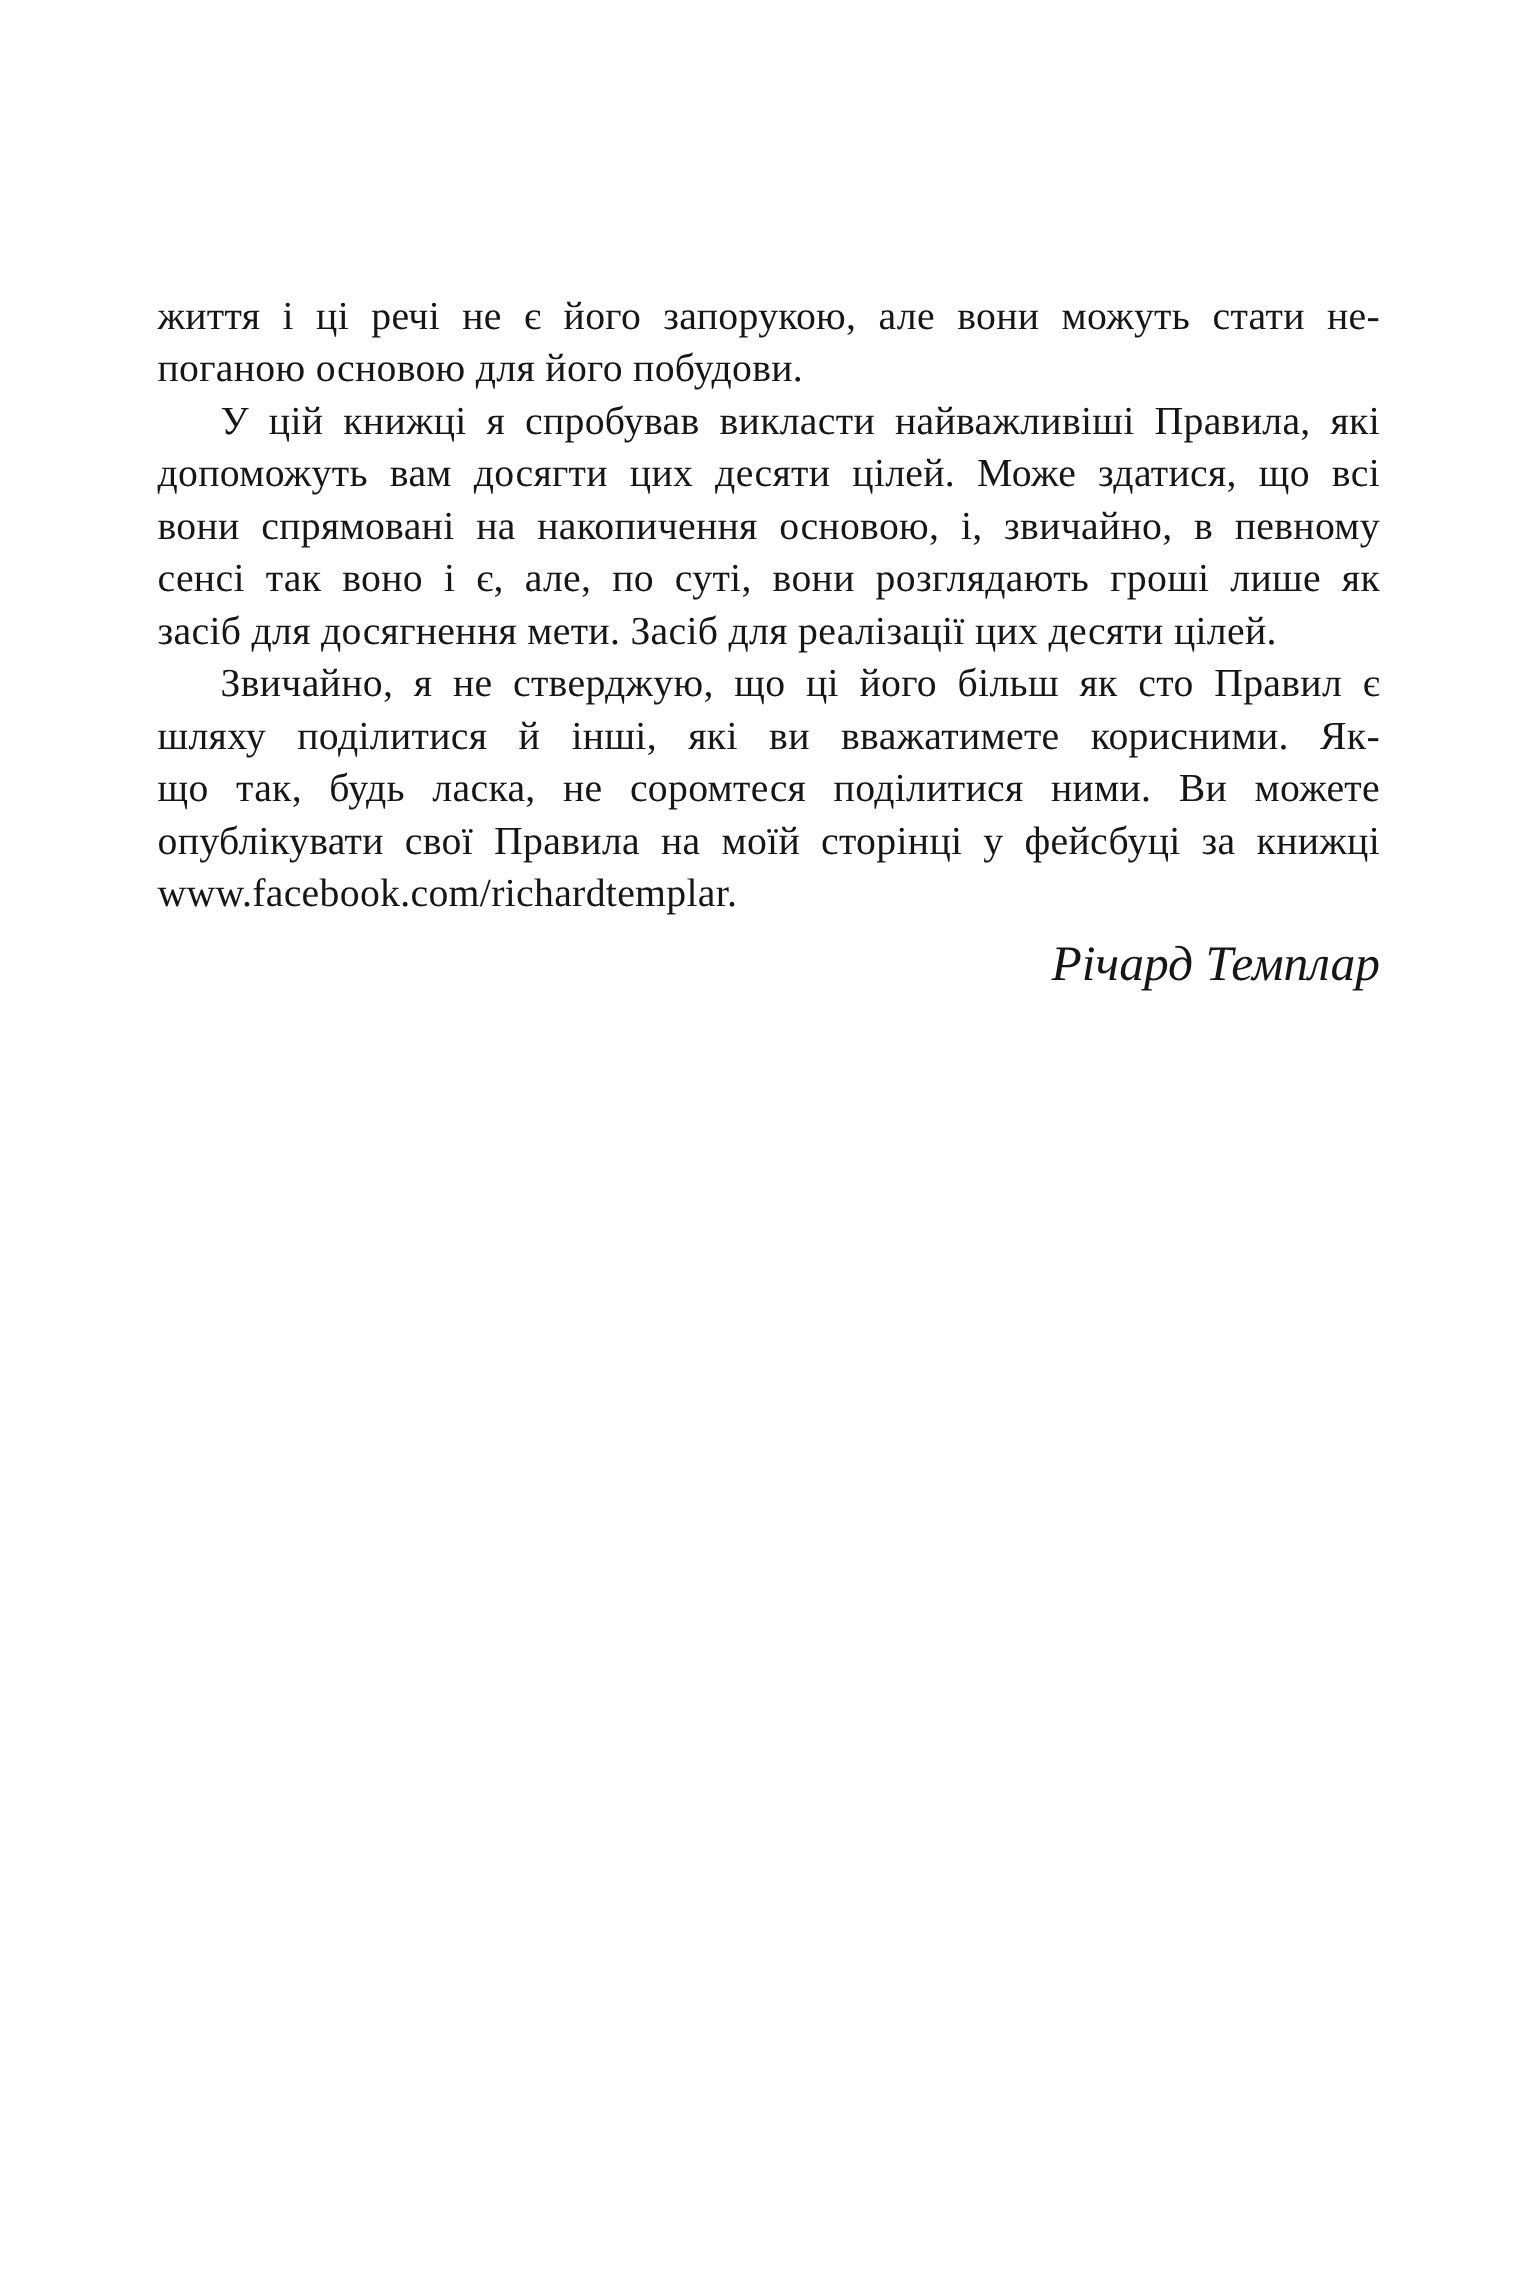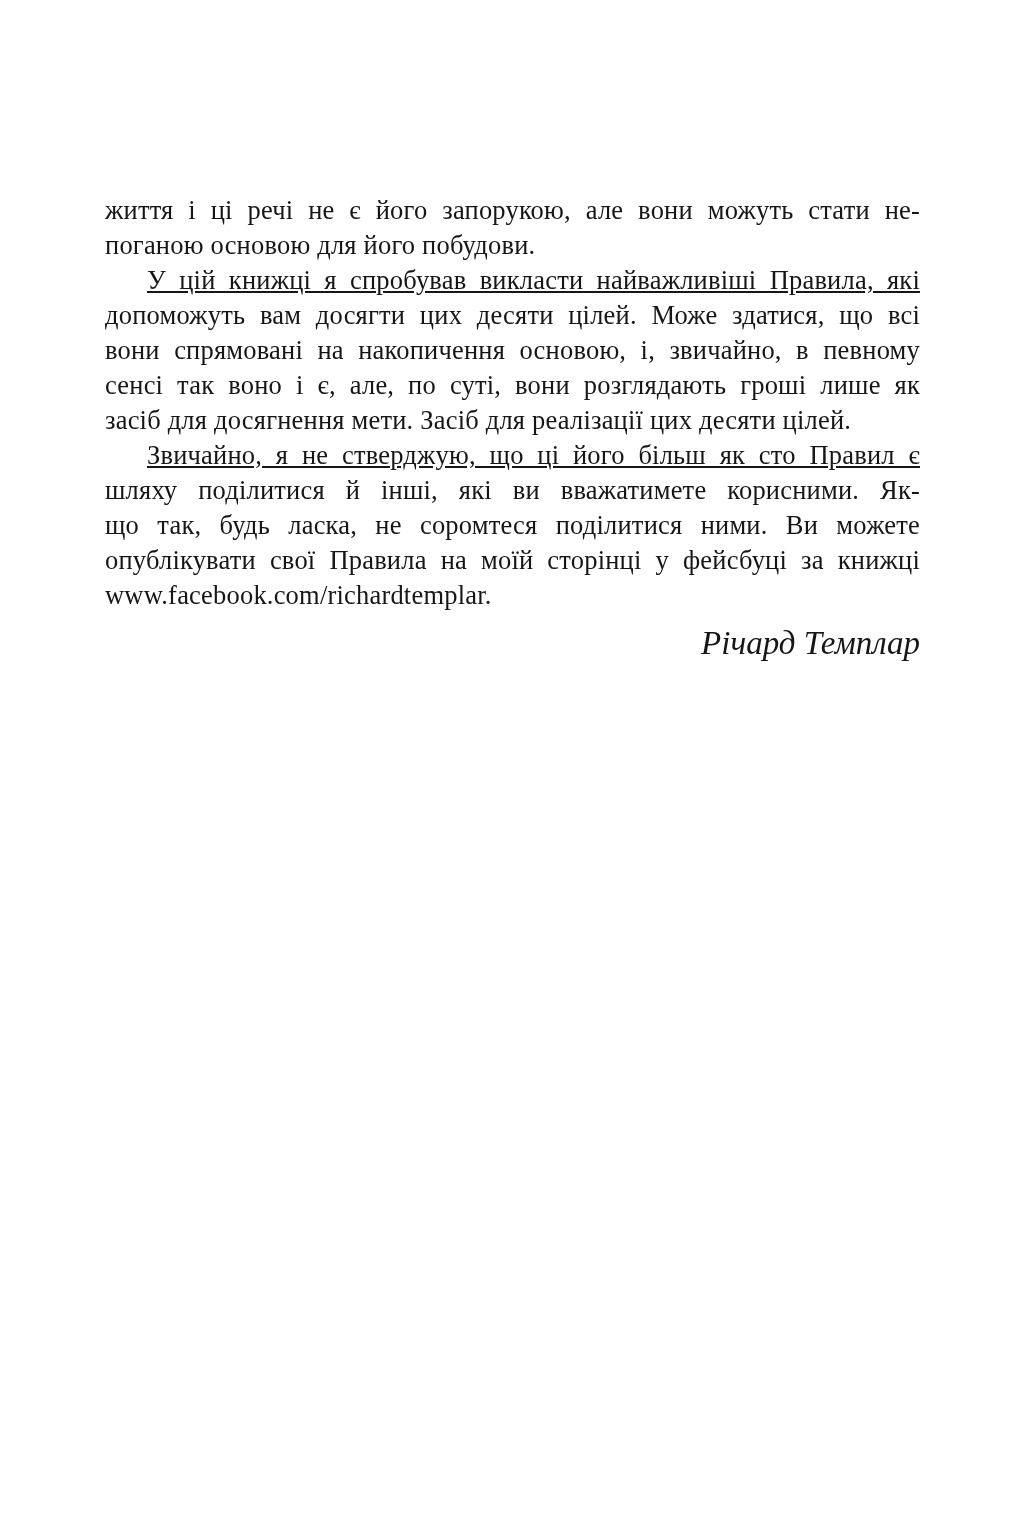--- a/index.html
+++ b/index.html
@@ -31,21 +31,20 @@
     text-align: justify;
     text-align-last: justify;
     white-space: nowrap;
     letter-spacing: 0.2px;
   }
   .line.last {
     text-align-last: left;
   }
   .line.indent {
     text-indent: 42px;
-    text-decoration: underline;
   }
   .signature {
     margin-top: 13px;
     font-size: 33px;
     line-height: 35px;
     font-style: italic;
     text-align: right;
   }
   .footer {
     position: absolute;

